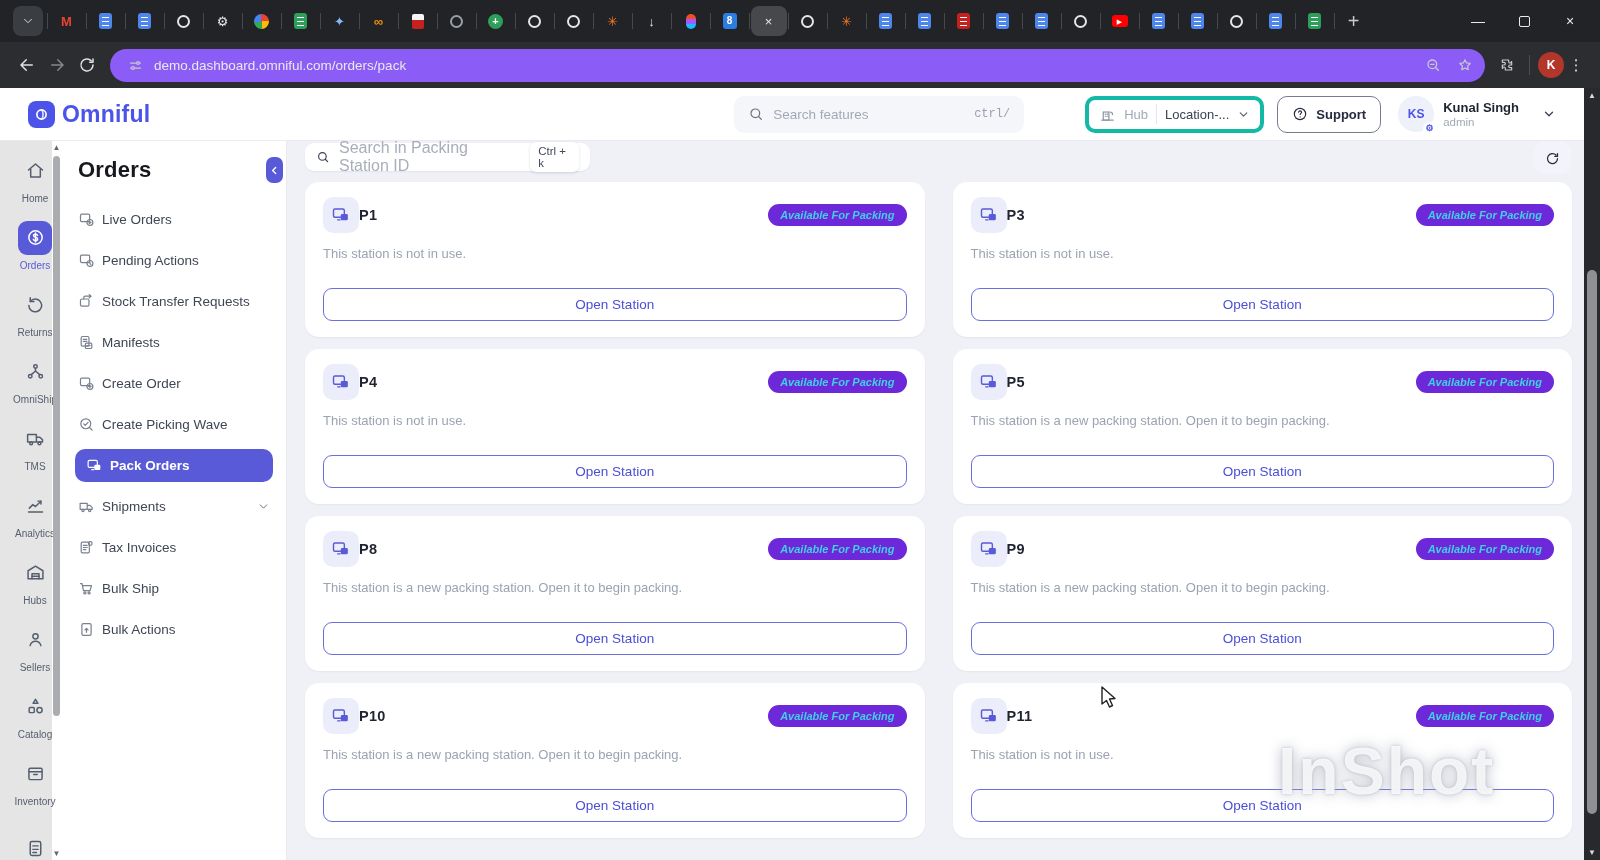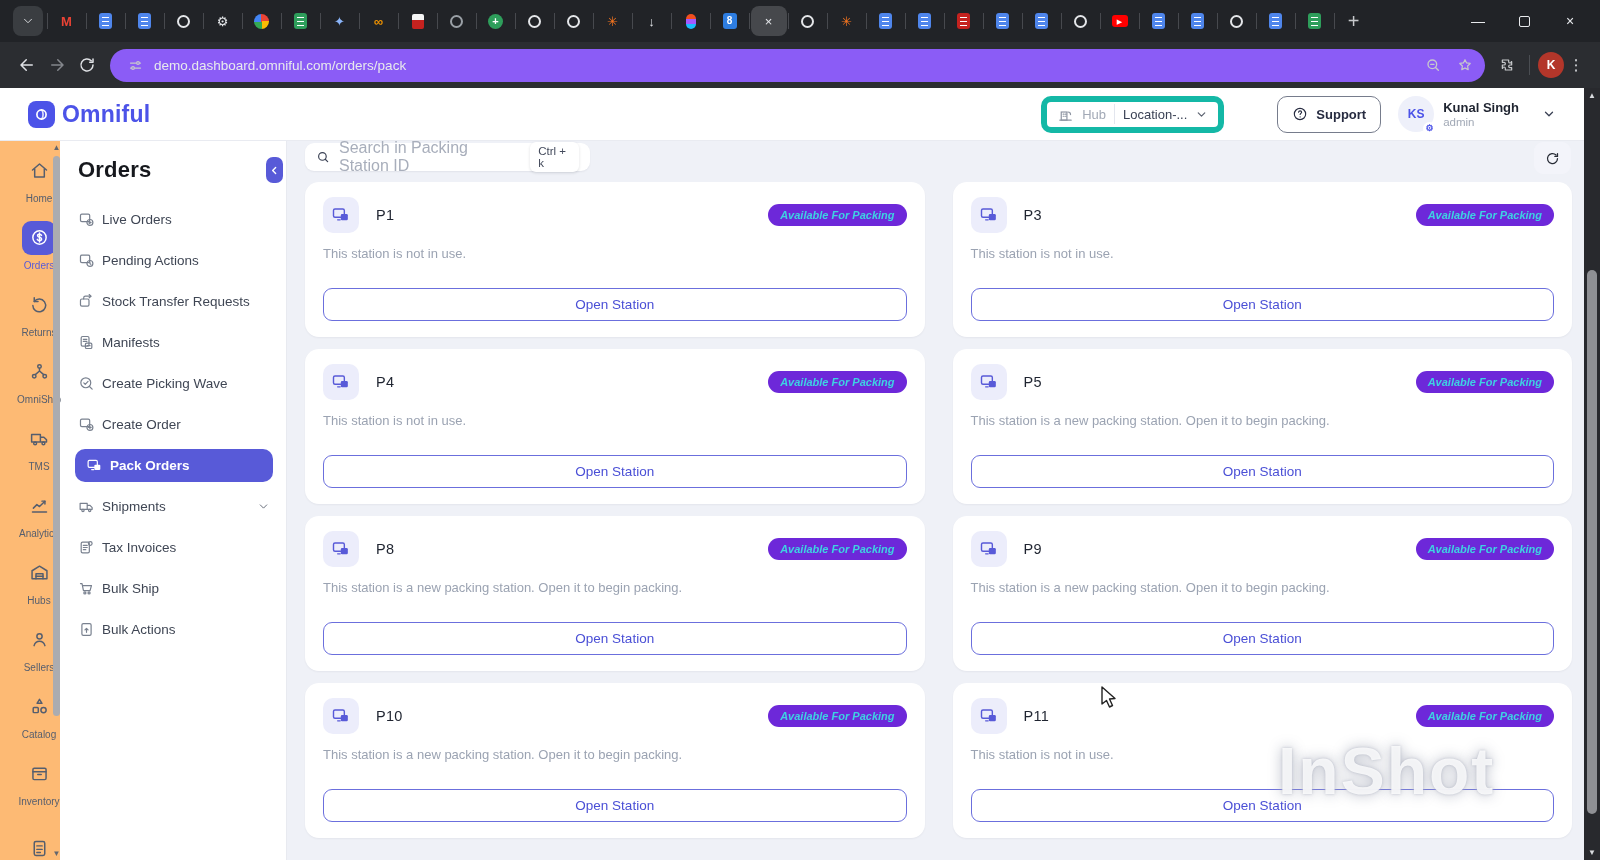--- a/index.html
+++ b/index.html
@@ -62,38 +62,38 @@
   .appheader { position:absolute; top:0; left:0; right:16px; height:53px; background:#fff; border-bottom:1px solid #E9EBF1; display:flex; align-items:center; padding:0 28px; z-index:5; }
   .logo { display:flex; align-items:center; gap:7px; }
   .logo-mark { width:27px; height:27px; border-radius:8px; background:#4C53E8; color:#fff; display:flex; align-items:center; justify-content:center; }
   .logo-mark .ic { width:17px; height:17px; }
   .logo-text { font-size:23px; font-weight:700; color:#4C53E8; letter-spacing:.2px; }
   .hdr-right { margin-left:auto; display:flex; align-items:center; gap:13px; }
   .hdr-search { width:290px; height:37px; background:#F5F6FA; border-radius:10px; display:flex; align-items:center; padding:0 14px; gap:9px; }
   .hdr-search .ic { width:16px; height:16px; color:#6b7280; flex:none; }
   .hdr-search-ph { font-size:13.5px; color:#A2A9B6; }
   .hdr-shortcut { margin-left:auto; font-size:12px; color:#9AA1AE; font-family:"Liberation Mono",monospace; }
-  .hub-pill { height:37px; border:6px solid #14b8a6; border-radius:10px; background:#fff; display:flex; align-items:center; padding:0 10px; gap:8px; }
+  .hub-pill { height:37px; border:4px solid #14b8a6; border-radius:10px; background:#fff; display:flex; align-items:center; padding:0 10px; gap:8px;margin-left:48px; }
   .hub-pill .bld { width:17px; height:17px; color:#8F96A3; }
   .hub-label { font-size:13px; color:#A2A9B6; }
   .hub-sep { width:1px; height:20px; background:#E3E6EE; }
   .hub-value { font-size:13px; color:#3A4154; }
   .chev { width:13px; height:13px; color:#5B6270; }
-  .support-btn { height:37px; border:1px solid #767C8C; border-radius:10px; background:#fff; display:flex; align-items:center; padding:0 14px; gap:8px;margin-left:40px; }
+  .support-btn { height:37px; border:1px solid #767C8C; border-radius:10px; background:#fff; display:flex; align-items:center; padding:0 14px; gap:8px; }
   .support-btn .ic { width:16px; height:16px; color:#262B40; }
   .support-label { font-size:13px; color:#262B40; font-weight:600; }
   .user-wrap { display:flex; align-items:center; gap:9px; margin-left:4px; }
   .user-avatar { width:36px; height:36px; border-radius:50%; background:#EEF0FA; color:#4C53E8; font-size:12px; font-weight:700; display:flex; align-items:center; justify-content:center; position:relative; }
   .user-avatar .gear-badge { position:absolute; right:-2px; bottom:-3px; width:13px; height:13px; background:#fff; border-radius:50%; color:#4C53E8; font-size:9px; line-height:13px; text-align:center; }
   .user-name { font-size:13px; font-weight:700; color:#1F2430; }
   .user-role { font-size:11.5px; color:#A2A9B6; margin-top:1px; }
   .user-chev { width:14px; height:14px; color:#3A4154; margin-left:14px; }
 
   
-  .rail { position:absolute; top:53px; left:0; width:60px; bottom:0; background:#fdba74; padding-top:4px;padding-left:18px; }
+  .rail { position:absolute; top:53px; left:0; width:52px; bottom:0; background:#e5e5e5; padding-top:4px;padding-left:18px; }
   .rail-item { height:67px; display:flex; flex-direction:column; align-items:center; justify-content:center; gap:5px; color:#555E6E; }
   .rail-iconwrap { width:34px; height:34px; display:flex; align-items:center; justify-content:center; border-radius:9px; }
   .rail-iconwrap .ic { width:21px; height:21px; }
   .rail-label { font-size:10px; }
   .rail-item.active { color:#585AD8; }
   .rail-item.active .rail-iconwrap { background:#585AD8; color:#fff; }
   .railscroll { position:absolute; left:51px; top:53px; bottom:0; width:11px; }
   .rs-arrow { position:absolute; left:0; width:11px; text-align:center; font-size:8px; color:#63666d; }
   .rs-thumb { position:absolute; left:2px; top:15px; width:7px; height:560px; border-radius:4px; background:#ABACB0; }
 
@@ -114,21 +114,21 @@
   .ps-search .ic { width:14px; height:14px; color:#3A4154; flex:none; }
   .ps-ph { font-size:16px; color:#A8AEBB; }
   .ps-shortcut { margin-left:auto; font-size:11.5px; color:#434A5B; background:#fff; border-radius:6px; box-shadow:0 1px 3px rgba(20,25,40,.14); padding:3px 8px; }
   .refresh-btn { position:absolute; right:13px; top:1px; width:37px; height:32px; border-radius:9px; background:#F3F4FA; display:flex; align-items:center; justify-content:center; color:#272B35; }
   .refresh-btn .ic { width:15px; height:15px; }
   .cards { position:absolute; left:18px; right:12px; top:41px; display:grid; grid-template-columns:1fr 1fr; gap:12px 28px; }
   .card { height:155px; background:#fff; border-radius:14px; box-shadow:0 1px 2px rgba(16,24,40,.05); padding:15px 18px 16px; display:flex; flex-direction:column; }
   .card-head { display:flex; align-items:center; }
   .station-icon { width:36px; height:36px; border-radius:10px; background:#ECEDFB; color:#585AD8; display:flex; align-items:center; justify-content:center; flex:none; }
   .station-icon .ic { width:20px; height:20px; }
-  .station-id { margin-left:17px; font-size:14.5px; font-weight:400; color:#1F2430; letter-spacing:.3px;text-align:right; }
+  .station-id { margin-left:0; font-size:14.5px; font-weight:700; color:#1F2430; letter-spacing:.3px;text-align:right; }
   .badge { margin-left:auto; background:#6d28d9; color:#3ED2E2; font-size:11px; font-weight:700; padding:5px 12px; border-radius:999px;font-style:italic; }
   .card-desc { margin-top:13px; font-size:13px; color:#9BA3B2; }
   .open-btn { margin-top:auto; height:33px; width:100%; background:#fff; border:1px solid #6B6FDD; border-radius:9px; color:#4A4FD6; font-size:13.5px; font-family:inherit; }
 
   
   .page-scrollbar { position:absolute; right:0; top:88px; bottom:0; width:16px; background:#28292d; z-index:9; }
   .sb-arrow { position:absolute; left:0; width:16px; text-align:center; color:#d8dadd; font-size:8px; }
   .sb-thumb { position:absolute; left:3px; width:10px; top:182px; height:544px; background:#8F9094; border-radius:6px; }
 
   
@@ -315,20 +315,28 @@
     <div class="logo">
       <span class="logo-mark">
           <svg class="ic" viewBox="0 0 24 24" fill="none" stroke="#fff" stroke-width="2.4" stroke-linecap="round">
             <circle cx="12" cy="12" r="6.5"></circle>
             <path d="M12 5.5c3 2 3 11 0 13" opacity=".8"></path>
           </svg>
         </span>
       <span class="logo-text">Omniful</span>
     </div>
     <div class="hdr-right">
+      <div class="hdr-search">
+        <svg class="ic" viewBox="0 0 24 24" fill="none" stroke="currentColor" stroke-width="1.8" stroke-linecap="round">
+            <circle cx="11" cy="11" r="6.5"></circle>
+            <path d="M15.8 15.8 20 20"></path>
+          </svg>
+        <span class="hdr-search-ph">Search features</span>
+        <span class="hdr-shortcut">ctrl/</span>
+      </div>
       <div class="hub-pill">
         <svg class="ic bld" viewBox="0 0 24 24" fill="none" stroke="currentColor" stroke-width="1.7" stroke-linecap="round">
             <path d="M4 20h16"></path>
             <rect x="6" y="8.5" width="8" height="11.5"></rect>
             <path d="M8.7 11.5h1.2M8.7 14.5h1.2M11.8 11.5H13M11.8 14.5H13"></path>
             <path d="M15.5 8.5c2.2 0 3.6 1.6 3.6 3.6"></path>
           </svg>
         <span class="hub-label">Hub</span>
         <span class="hub-sep"></span>
         <span class="hub-value">Location-...</span>
@@ -519,36 +527,36 @@
               <path d="M7.5 7.5h5M7.5 10.5h5"></path>
               <rect x="10.5" y="13" width="9" height="7.5" rx="1.5"></rect>
               <path d="M13 16.5h4"></path>
             </svg>
           </span>
           <span>Manifests</span>
         </div>
         <div class="sub-item">
           <span class="sub-ic">
             <svg viewBox="0 0 24 24" fill="none" stroke="currentColor" stroke-width="1.7" stroke-linecap="round" stroke-linejoin="round" class="ic ">
+              <rect x="3.5" y="4.5" width="13" height="10.5" rx="2"></rect>
+              <circle cx="16.8" cy="16.2" r="4.2"></circle>
+              <path d="M16.8 14.4v3.6M15 16.2h3.6"></path>
+            </svg>
+          </span>
+          <span>Create Order</span>
+        </div>
+        <div class="sub-item">
+          <span class="sub-ic">
+            <svg viewBox="0 0 24 24" fill="none" stroke="currentColor" stroke-width="1.7" stroke-linecap="round" stroke-linejoin="round" class="ic ">
               <circle cx="11" cy="11" r="7"></circle>
               <path d="M8.2 11.2l2 2 4-4.2"></path>
               <path d="M16.2 16.2 20 20"></path>
             </svg>
           </span>
           <span>Create Picking Wave</span>
-        </div>
-        <div class="sub-item">
-          <span class="sub-ic">
-            <svg viewBox="0 0 24 24" fill="none" stroke="currentColor" stroke-width="1.7" stroke-linecap="round" stroke-linejoin="round" class="ic ">
-              <rect x="3.5" y="4.5" width="13" height="10.5" rx="2"></rect>
-              <circle cx="16.8" cy="16.2" r="4.2"></circle>
-              <path d="M16.8 14.4v3.6M15 16.2h3.6"></path>
-            </svg>
-          </span>
-          <span>Create Order</span>
         </div>
         <div class="sub-item active">
           <span class="sub-ic">
             <svg viewBox="0 0 24 24" fill="none" stroke="currentColor" stroke-width="1.7" stroke-linecap="round" stroke-linejoin="round" class="ic ">
               <rect x="3" y="4.8" width="13" height="9.8" rx="1.8"></rect>
               <rect x="11.8" y="10.8" width="8.4" height="7.6" rx="1.5" fill="currentColor" stroke="none"></rect>
               <path d="M8 17.8h3"></path>
             </svg>
           </span>
           <span>Pack Orders</span>

